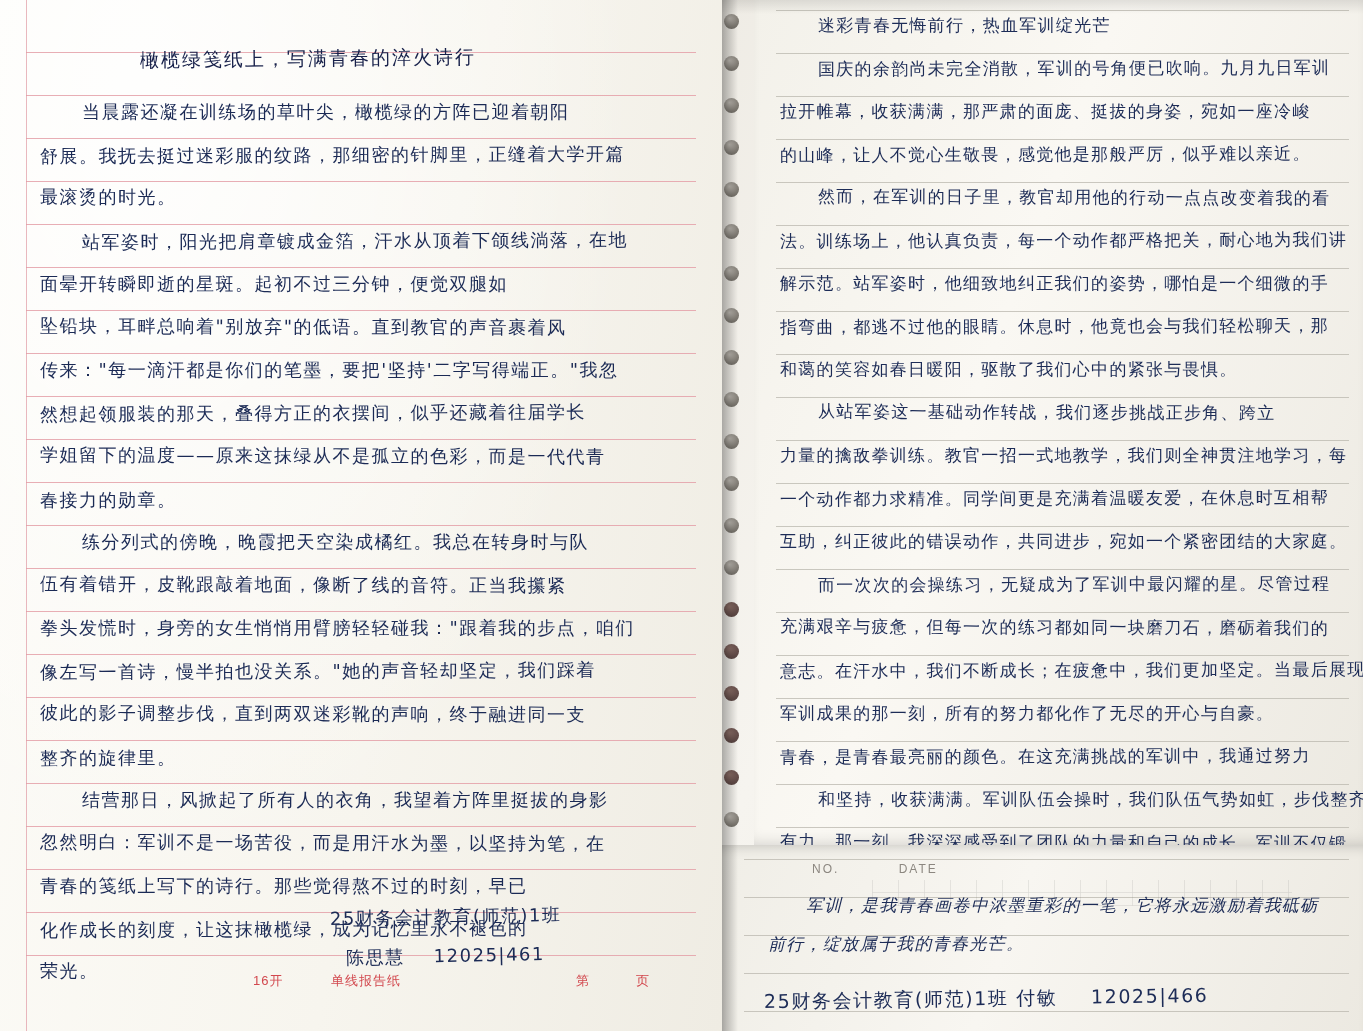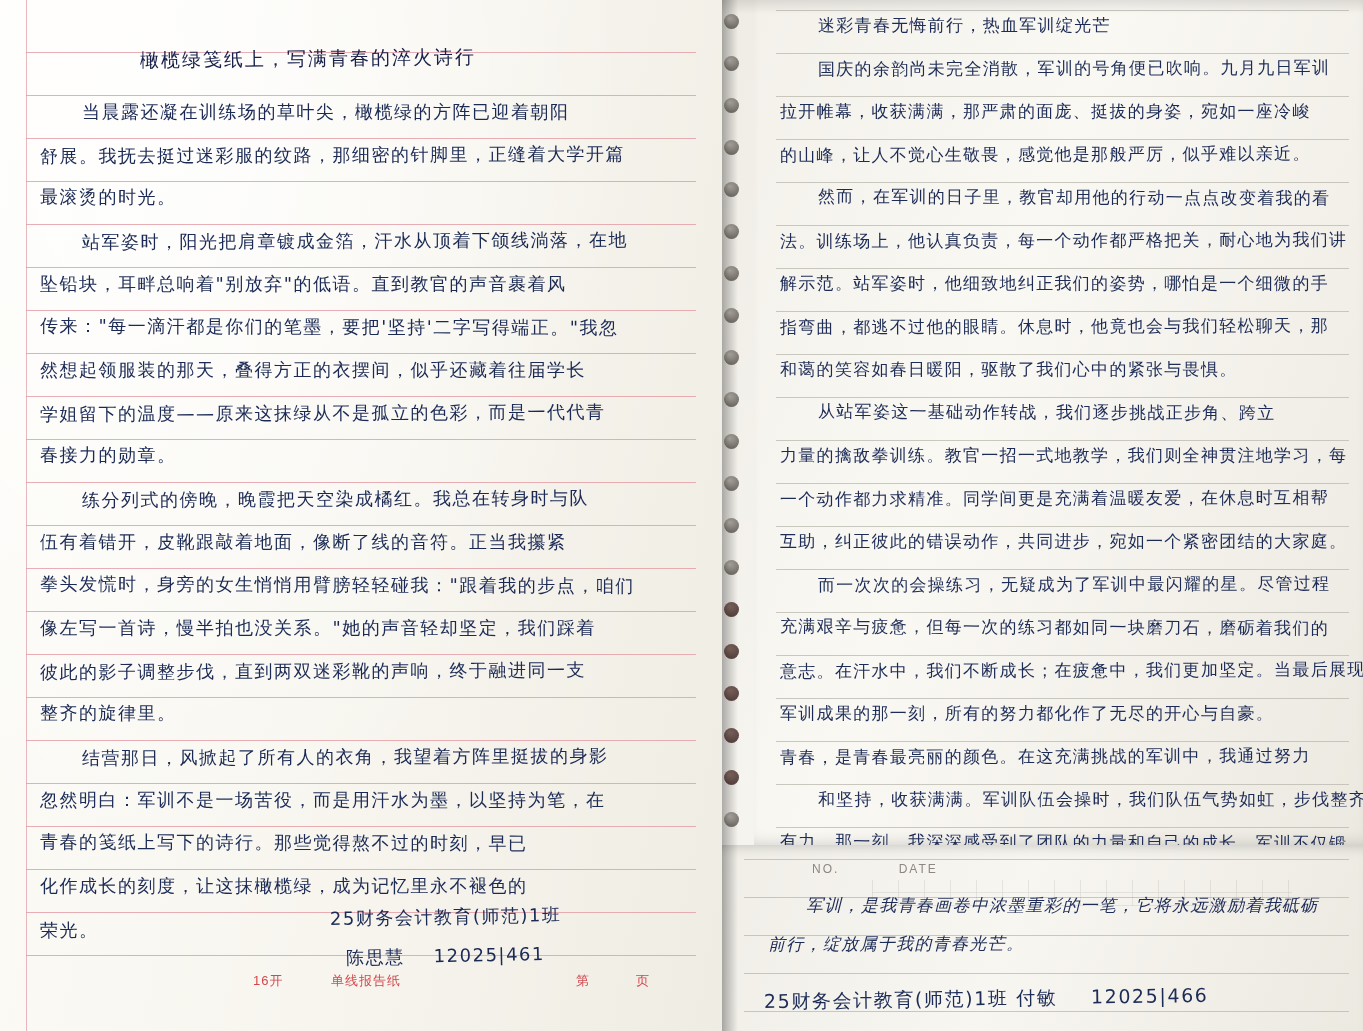--- a/index.html
+++ b/index.html
@@ -275,20 +275,21 @@
       </div>
     <div class="margin-line" style="left:26px;"></div>
 
     <div class="hand l-title">橄榄绿笺纸上，写满青春的淬火诗行</div>
 
     <div class="l-body hand" id="left-body">
         <div class="l-line indent">当晨露还凝在训练场的草叶尖，橄榄绿的方阵已迎着朝阳</div>
         <div class="l-line">舒展。我抚去挺过迷彩服的纹路，那细密的针脚里，正缝着大学开篇</div>
         <div class="l-line">最滚烫的时光。</div>
         <div class="l-line indent">站军姿时，阳光把肩章镀成金箔，汗水从顶着下颌线淌落，在地</div>
+        <div class="l-line">面晕开转瞬即逝的星斑。起初不过三分钟，便觉双腿如</div>
         <div class="l-line">坠铅块，耳畔总响着"别放弃"的低语。直到教官的声音裹着风</div>
         <div class="l-line">传来："每一滴汗都是你们的笔墨，要把'坚持'二字写得端正。"我忽</div>
         <div class="l-line">然想起领服装的那天，叠得方正的衣摆间，似乎还藏着往届学长</div>
         <div class="l-line">学姐留下的温度——原来这抹绿从不是孤立的色彩，而是一代代青</div>
         <div class="l-line">春接力的勋章。</div>
         <div class="l-line indent">练分列式的傍晚，晚霞把天空染成橘红。我总在转身时与队</div>
         <div class="l-line">伍有着错开，皮靴跟敲着地面，像断了线的音符。正当我攥紧</div>
         <div class="l-line">拳头发慌时，身旁的女生悄悄用臂膀轻轻碰我："跟着我的步点，咱们</div>
         <div class="l-line">像左写一首诗，慢半拍也没关系。"她的声音轻却坚定，我们踩着</div>
         <div class="l-line">彼此的影子调整步伐，直到两双迷彩靴的声响，终于融进同一支</div>

